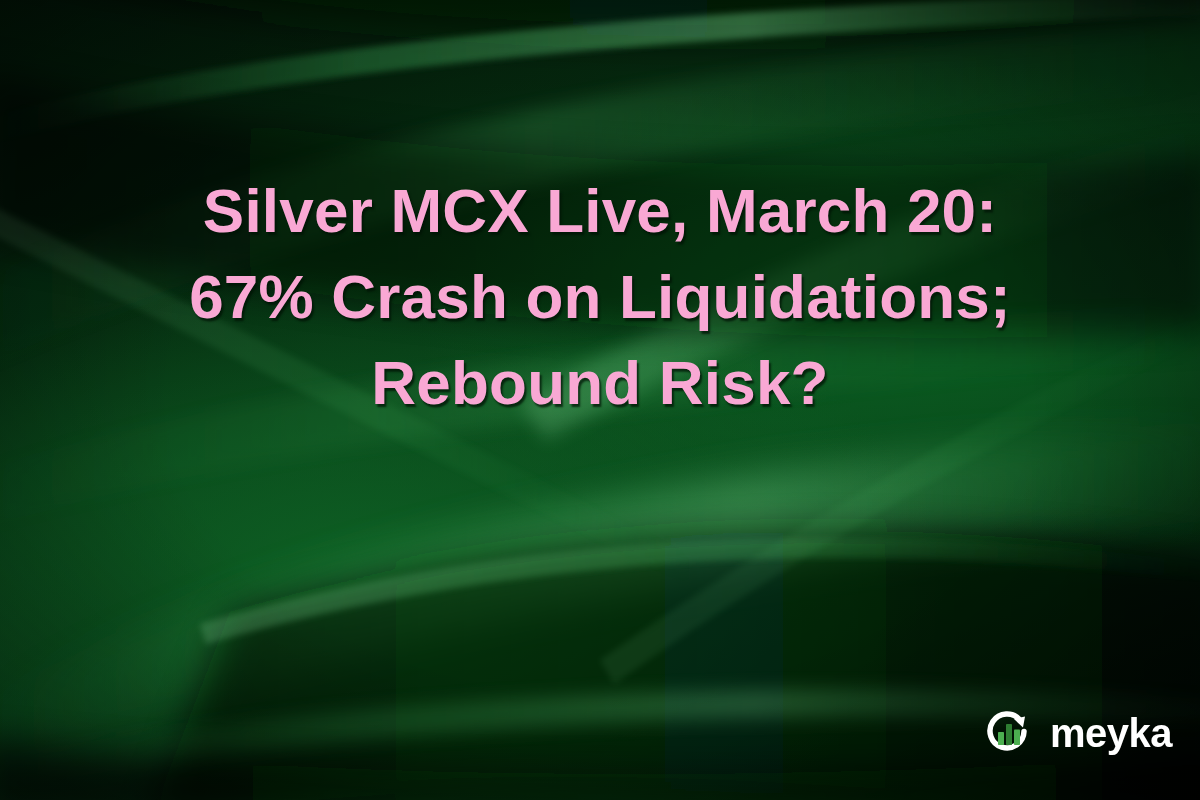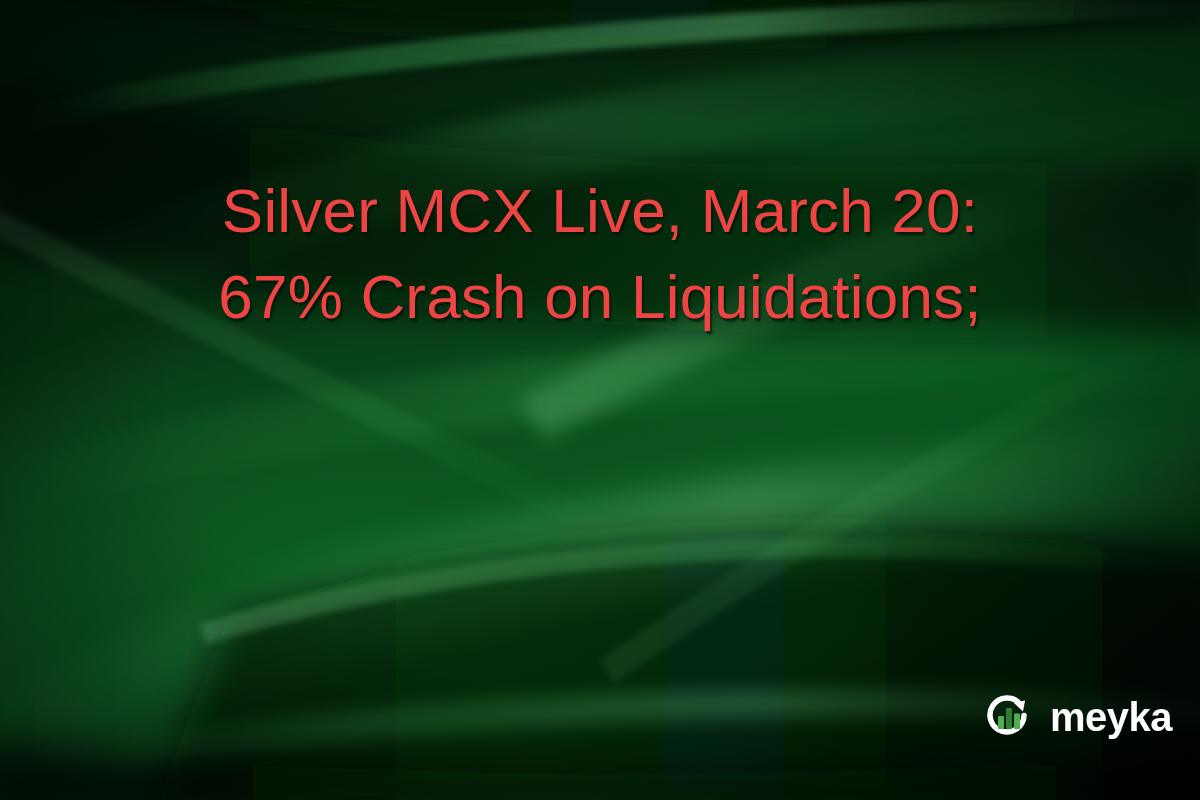--- a/index.html
+++ b/index.html
@@ -52,34 +52,34 @@
     left: 0;
     right: 0;
     top: 168px;
     padding: 0 70px;
     text-align: center;
     box-sizing: border-box;
     z-index: 5;
   }
   .headline-line {
     display: block;
-    color: #ef4444;
+    color: #f9a8d4;
     font-size: 62px;
     line-height: 86px;
-    font-weight: 400;
+    font-weight: 700;
     letter-spacing: 0.2px;
     white-space: nowrap;
     text-shadow: 2px 3px 2px rgba(0, 20, 5, 0.75);
   }
 
   
   .logo {
     position: absolute;
     right: 28px;
-    bottom: 58px;
+    bottom: 42px;
     display: flex;
     align-items: center;
     gap: 21px;
     z-index: 6;
   }
   .logo-mark {
     width: 50px;
     height: 50px;
     display: block;
     flex: 0 0 auto;
@@ -164,20 +164,21 @@
     <path d="M 1230 300 C 1010 400, 800 520, 600 660 L 614 684 C 812 544, 1020 426, 1230 328 Z" fill="url(#wg3)" filter="url(#blurC)" opacity="0.28"></path>
 
     <path d="M -20 740 C 300 780, 800 786, 1230 752 L 1230 820 L -20 820 Z" fill="url(#wgDark2)" filter="url(#blurB)" opacity="0.85"></path>
   </svg>
 
   <div class="vignette"></div>
 
   <div class="headline">
     <span class="headline-line">Silver MCX Live, March 20:</span>
     <span class="headline-line">67% Crash on Liquidations;</span>
+    <span class="headline-line">Rebound Risk?</span>
   </div>
 
   <div class="logo">
     <svg class="logo-mark" viewBox="0 0 100 100" aria-hidden="true">
 
       <path d="M 74 24 A 34 34 0 1 0 82 47" fill="none" stroke="#ffffff" stroke-width="11" stroke-linecap="round"></path>
 
       <path d="M 62 22 L 84 17 L 80 39 Z" fill="#ffffff"></path>
 
       <rect x="30" y="48" width="12" height="26" rx="1.5" fill="#4caf50"></rect>

